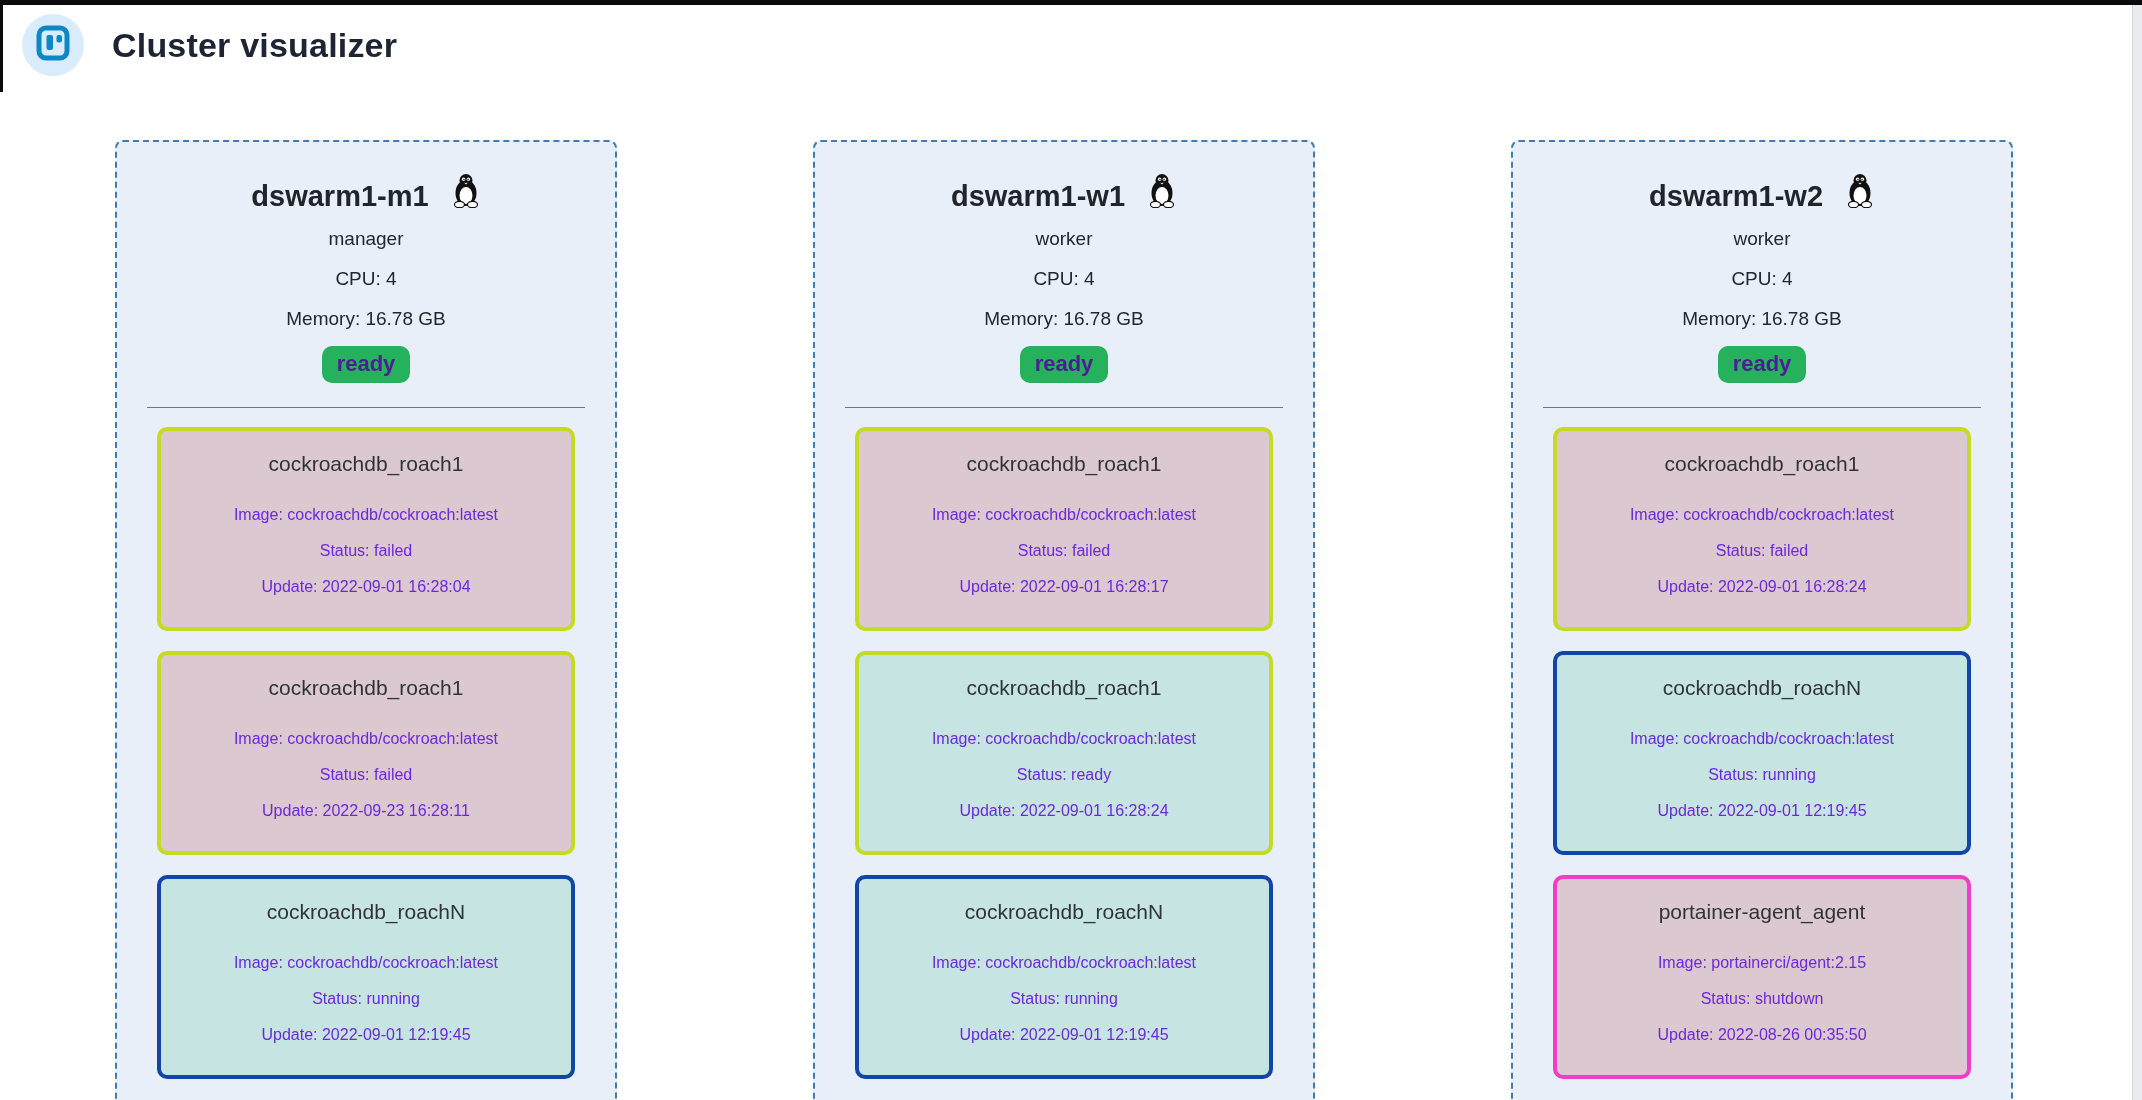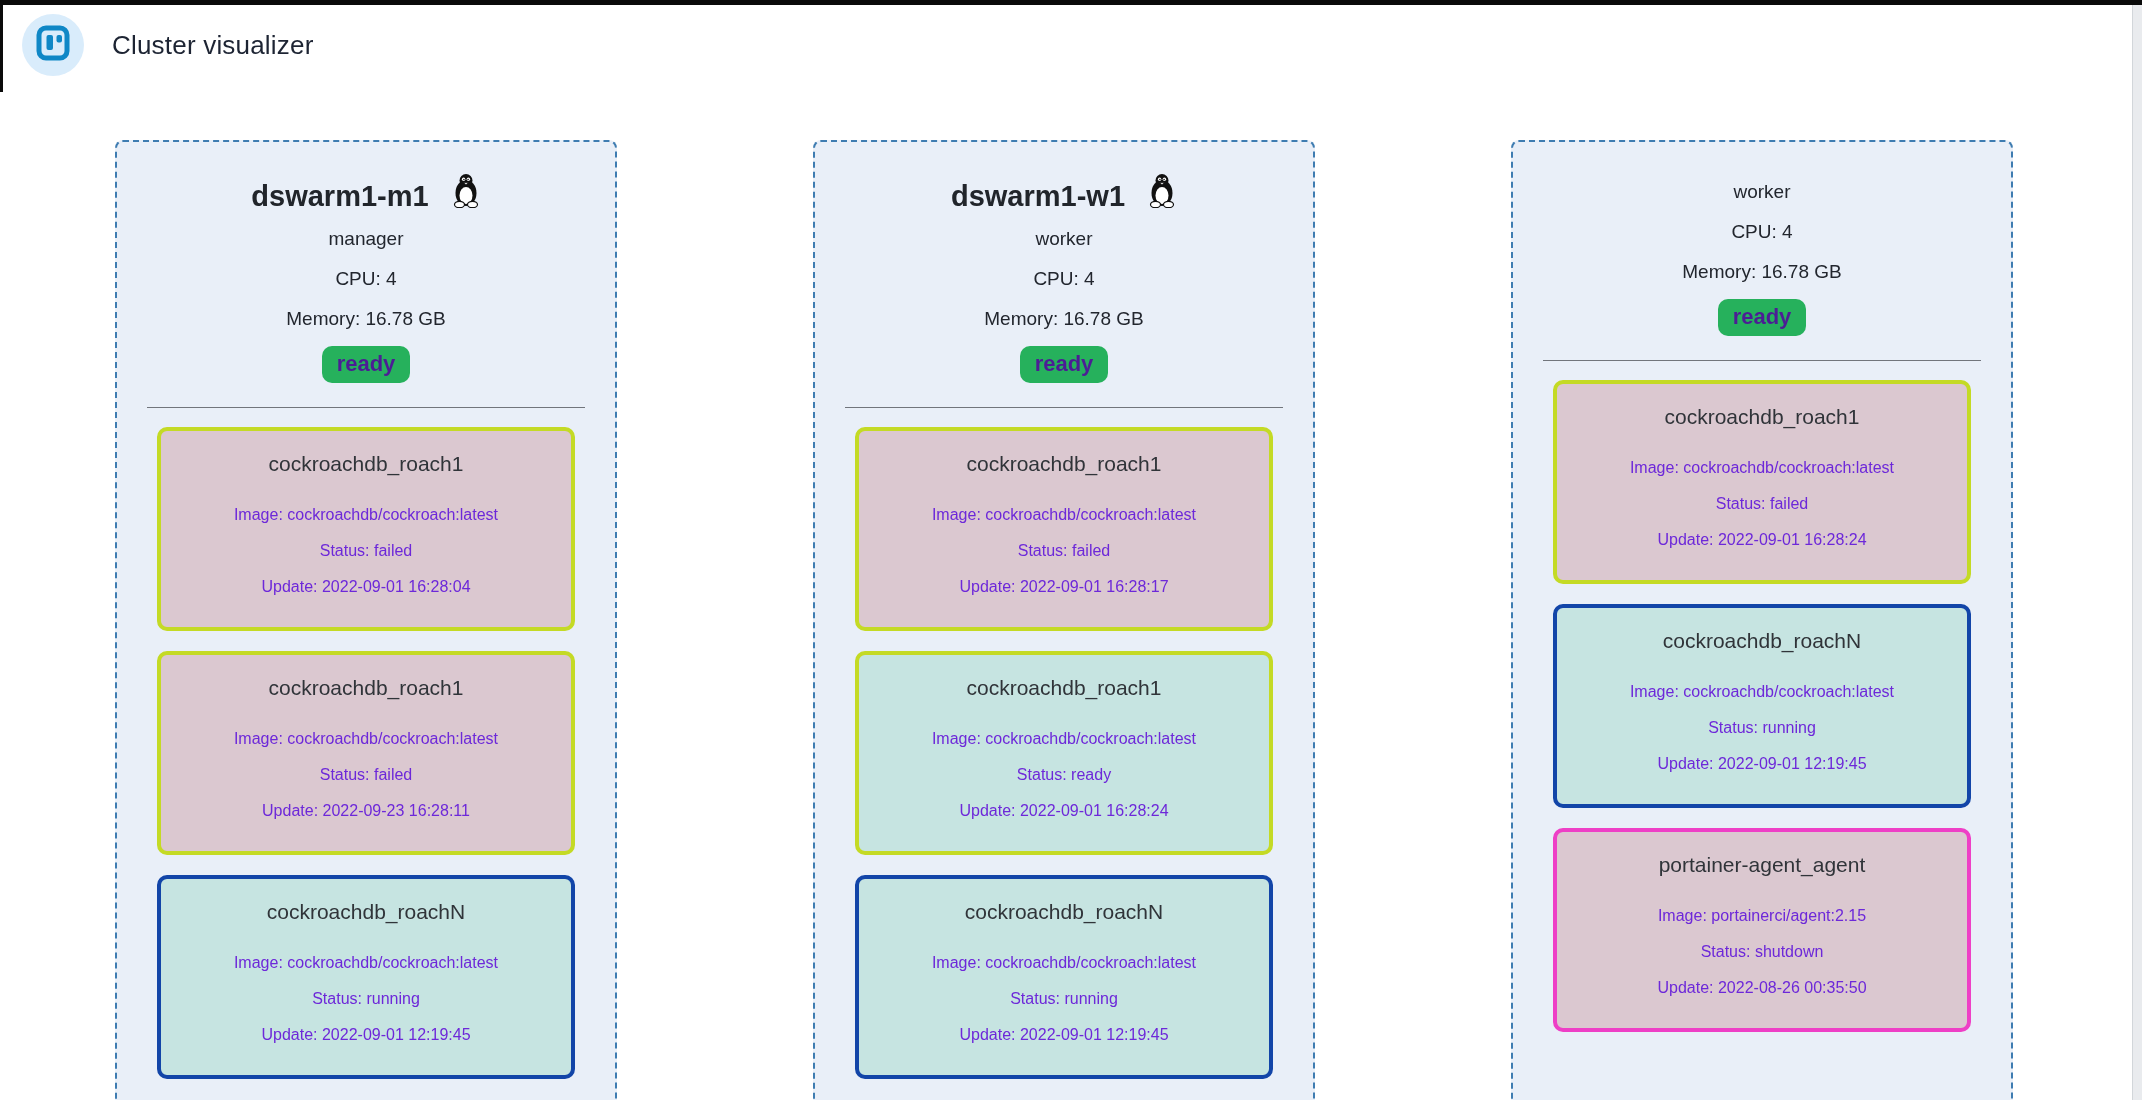--- a/index.html
+++ b/index.html
@@ -17,21 +17,21 @@
     position: absolute; top: 5px; right: 0; width: 10px; height: 1095px;
     background: var(--color-scrollbar, #e9ebee); border-left: 1px solid #d2d6da; z-index: 9;
   }
   
   .header { display: flex; align-items: center; gap: 28px; padding: 14px 0 0 22px; }
   .avatar {
     width: 62px; height: 62px; border-radius: 50%;
     background: var(--color-avatar-bg, #d9ecfb);
     display: flex; align-items: center; justify-content: center; flex: 0 0 auto;
   }
-  .app-title { font-size: 26px; font-weight: 400; color: var(--color-title, #1d2433); letter-spacing: 0.2px; }
+  .app-title { font-size: 34px; font-weight: 700; color: var(--color-title, #1d2433); letter-spacing: 0.2px; }
   
   .main { display: flex; align-items: flex-start; gap: 196px; padding: 64px 0 0 115px; }
   .node-card {
     width: 502px; height: 1000px; flex: 0 0 auto;
     background: var(--color-node-bg, #e9eff8);
     border: 2px dashed var(--color-node-border, #3e7cb1);
     border-radius: 8px;
     padding: 30px 40px 0 40px;
   }
   .node-head { text-align: center; }
@@ -171,20 +171,37 @@
         <div class="task-name">cockroachdb_roachN</div>
         <div class="task-line">Image: cockroachdb/cockroach:latest</div>
         <div class="task-line">Status: running</div>
         <div class="task-line">Update: 2022-09-01 12:19:45</div>
       </div>
     </div>
   </div>
 
   <div class="node-card">
     <div class="node-head">
+      <div class="node-name">
+        <span>dswarm1-w2</span>
+        <span class="tux">
+          <svg width="30" height="36" viewBox="0 0 30 36">
+            <ellipse cx="15" cy="21" rx="10.5" ry="13" fill="#111"></ellipse>
+            <circle cx="15" cy="8.5" r="6.5" fill="#111"></circle>
+            <ellipse cx="15" cy="23.5" rx="6.5" ry="8.5" fill="#fff"></ellipse>
+            <circle cx="12.6" cy="7.3" r="1.7" fill="#fff"></circle>
+            <circle cx="17.4" cy="7.3" r="1.7" fill="#fff"></circle>
+            <circle cx="12.9" cy="7.5" r="0.8" fill="#111"></circle>
+            <circle cx="17.1" cy="7.5" r="0.8" fill="#111"></circle>
+            <path d="M12.5 10.5 L17.5 10.5 L15 13 Z" fill="#cfcfcf" stroke="#111" stroke-width="0.7"></path>
+            <ellipse cx="8.5" cy="32.5" rx="5" ry="3.2" fill="#fff" stroke="#111" stroke-width="1.2"></ellipse>
+            <ellipse cx="21.5" cy="32.5" rx="5" ry="3.2" fill="#fff" stroke="#111" stroke-width="1.2"></ellipse>
+          </svg>
+        </span>
+      </div>
       <div class="node-meta">worker</div>
       <div class="node-meta">CPU: 4</div>
       <div class="node-meta">Memory: 16.78 GB</div>
       <div class="badge-row">
         <span class="status-badge">ready</span>
       </div>
     </div>
     <hr class="node-sep">
     <div class="task-list">
       <div class="task-card bg-pink bd-lime">

